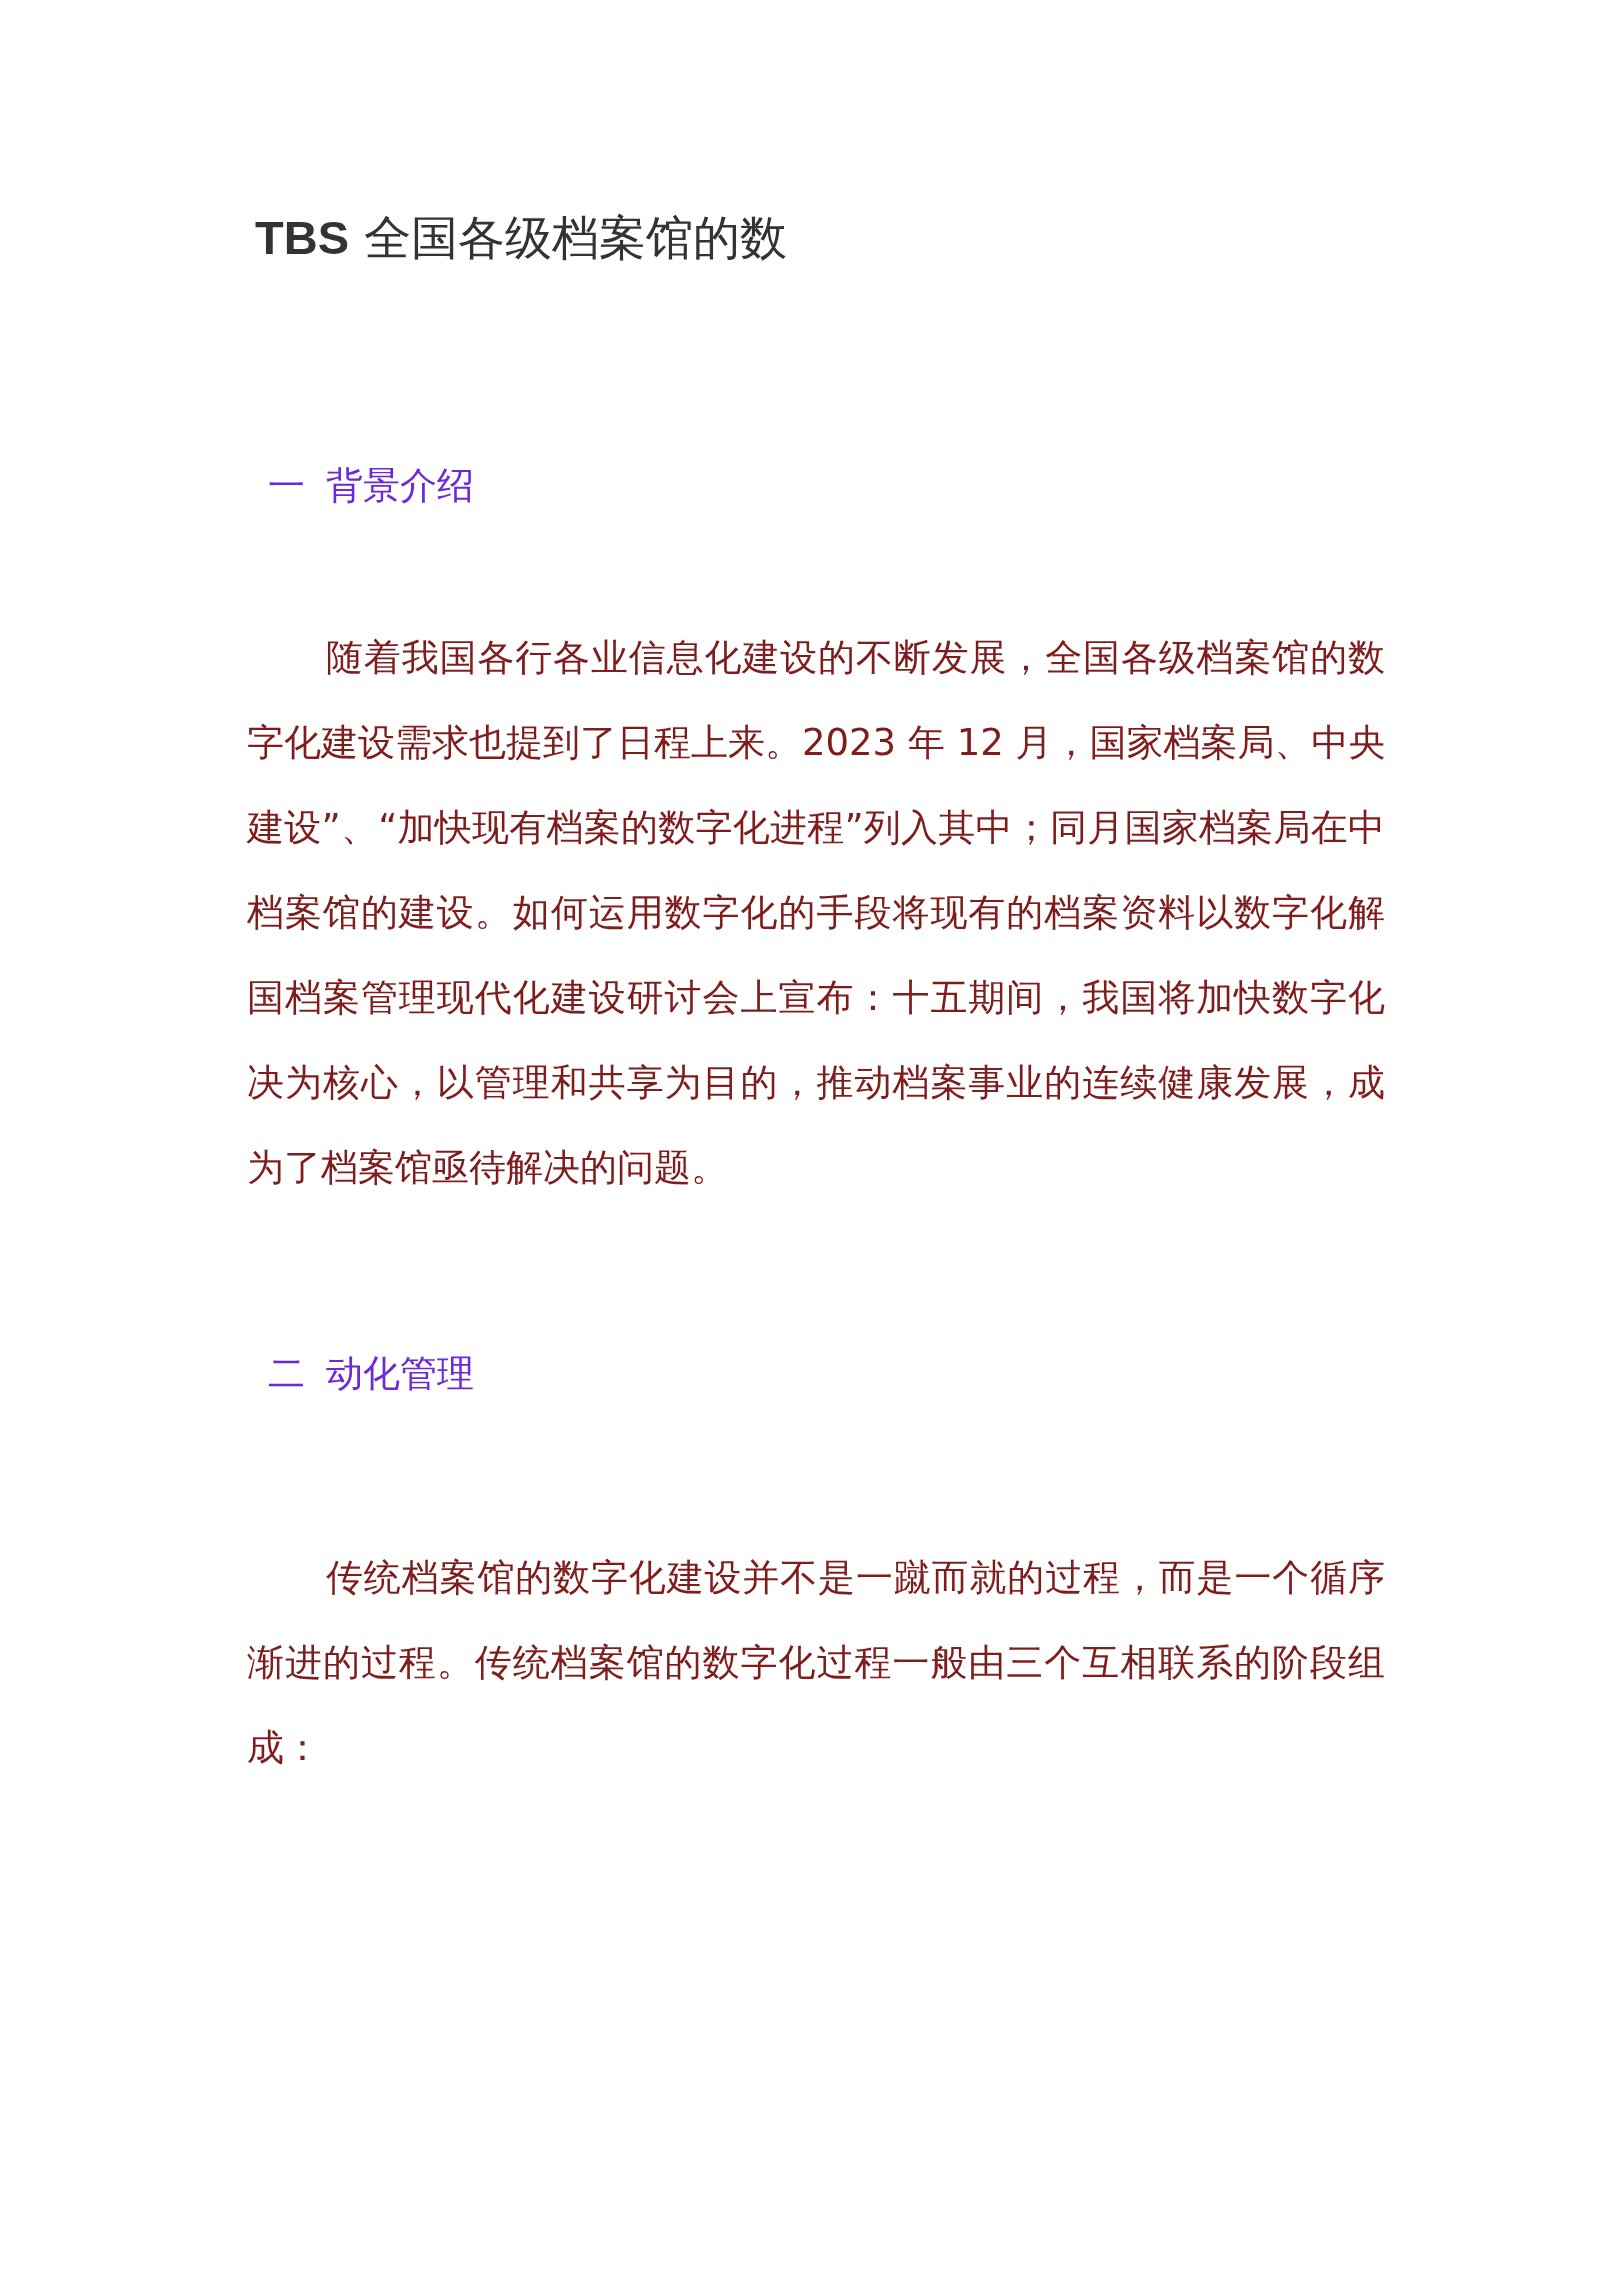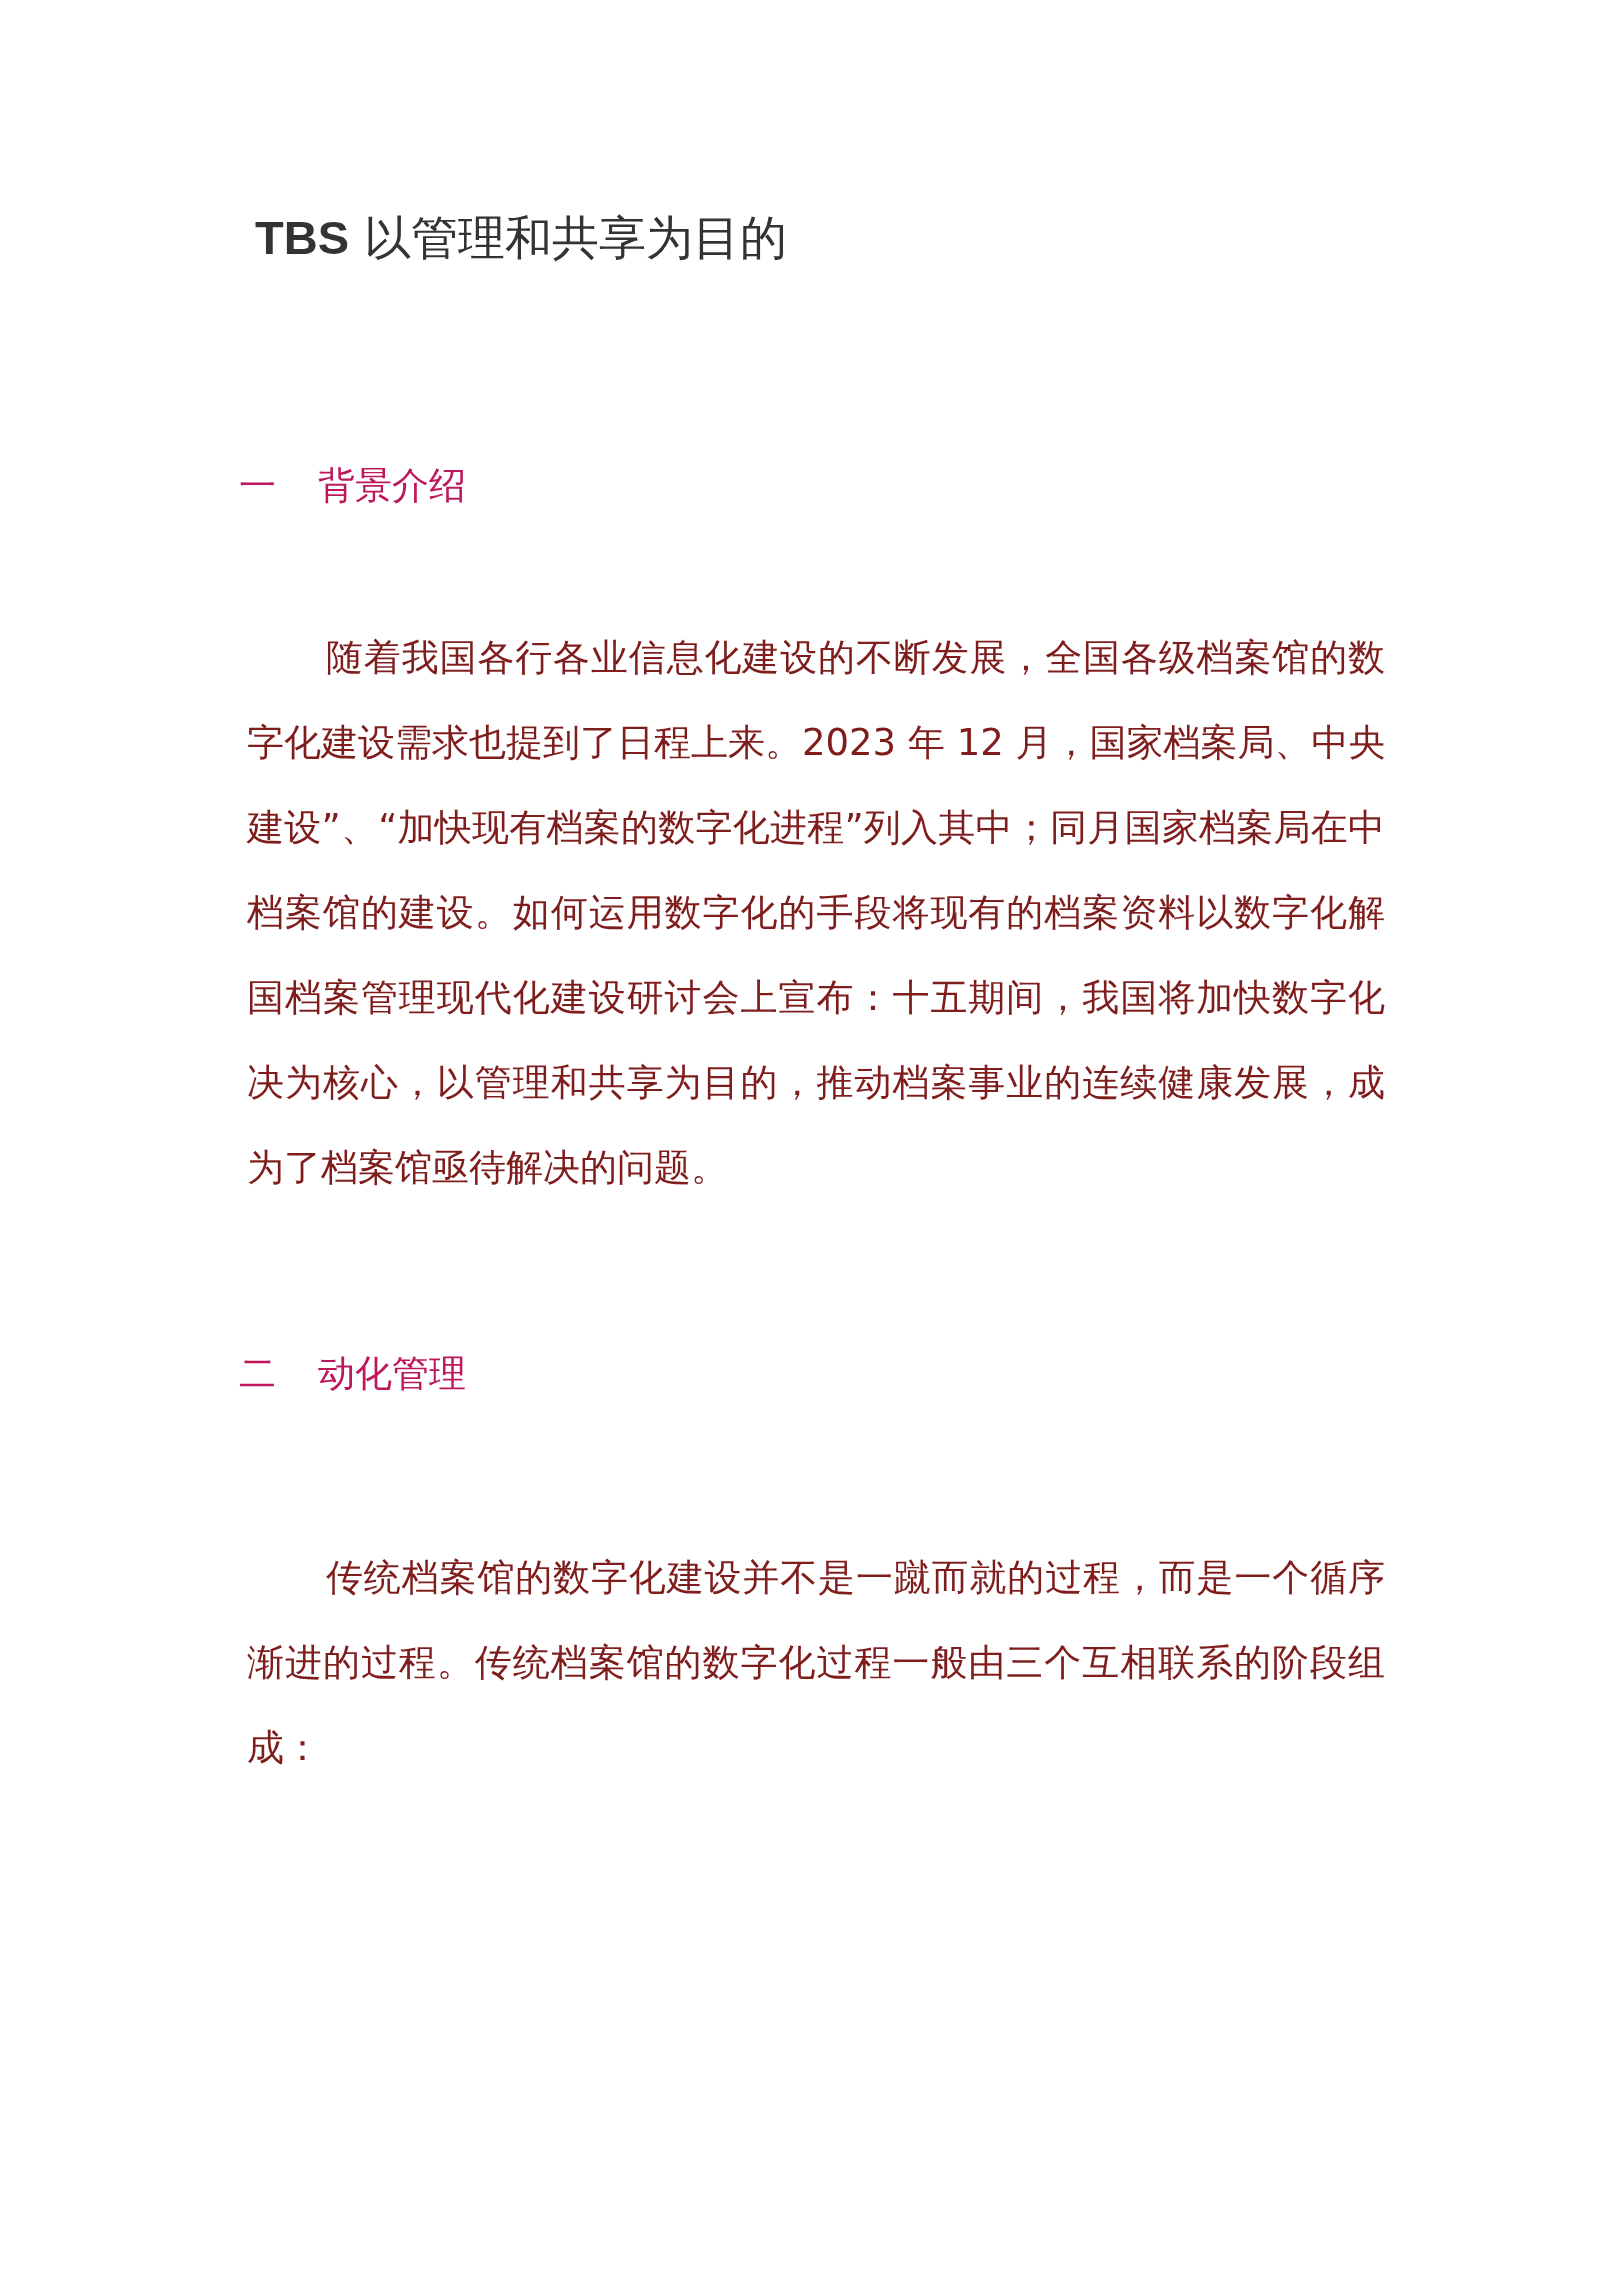--- a/index.html
+++ b/index.html
@@ -31,25 +31,26 @@
     color: #333333;
     white-space: nowrap;
   }
   .title .latin {
     font-family: "Liberation Sans", sans-serif;
     font-weight: bold;
     margin-left: 8px;
   }
   .heading {
     position: absolute;
-    left: 239px;
+    left: 247px;
     font-size: 37px;
     line-height: 47px;
-    color: #be185d;
+    color: #6d28d9;
     white-space: nowrap;
+    text-align: center;
   }
   .heading .num {
     display: inline-block;
     width: 79px;
   }
   .para {
     position: absolute;
     left: 247px;
     width: 1138px;
   }
@@ -69,21 +70,21 @@
   .line.indent {
     padding-left: 79px;
   }
 </style>
 </head>
 <body>
 
 <div class="page">
 
   <div class="title">
-    <span class="latin">TBS</span><span> 以管理和共享为目的</span>
+    <span class="latin">TBS</span><span> 全国各级档案馆的数</span>
   </div>
 
   <div class="heading" style="top:462px;">
     <span class="num">一</span><span>背景介绍</span>
   </div>
 
   <div class="para" style="top:634px;">
     <span class="line indent">随着我国各行各业信息化建设的不断发展，全国各级档案馆的数</span>
     <span class="line">字化建设需求也提到了日程上来。2023 年 12 月，国家档案局、中央</span>
     <span class="line">建设”、“加快现有档案的数字化进程”列入其中；同月国家档案局在中</span>

